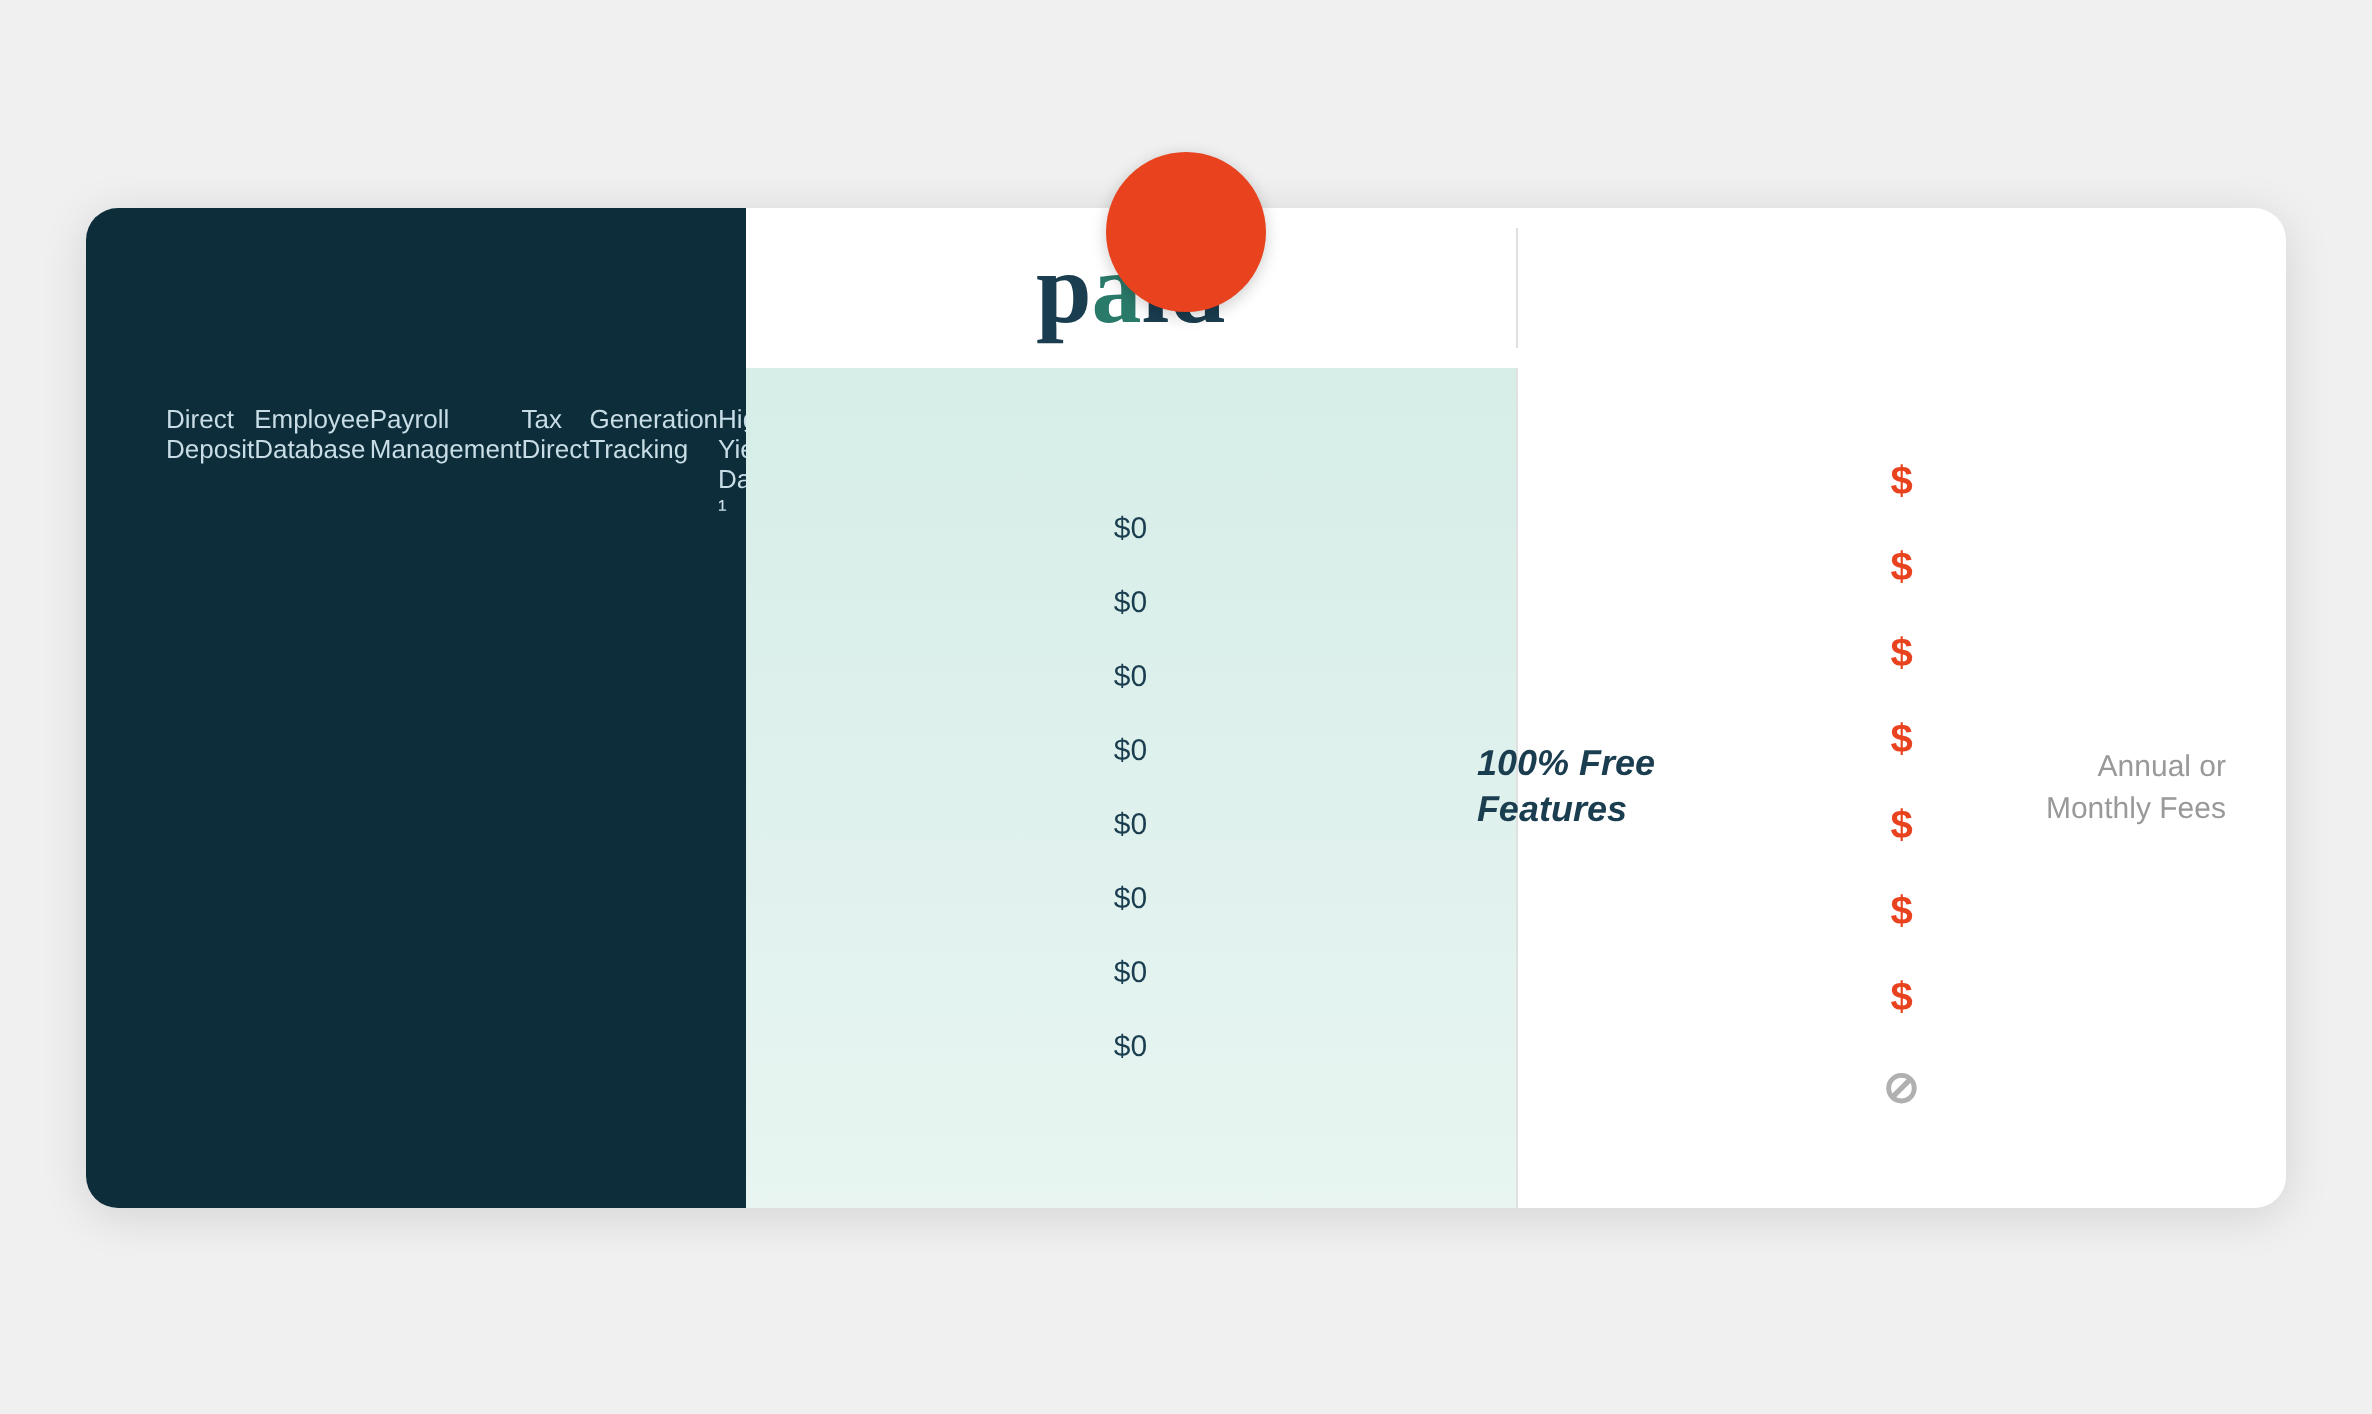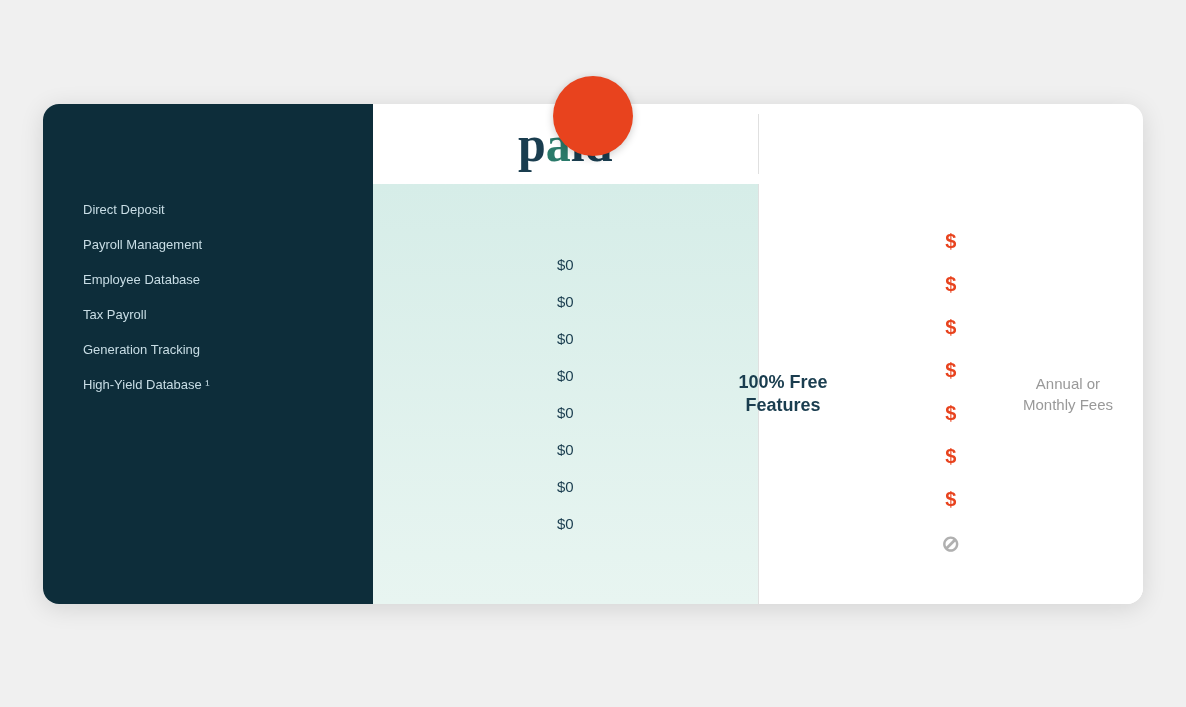--- a/index.html
+++ b/index.html
@@ -60,21 +60,21 @@
       color: #7a9caa;
       font-size: 11px;
       letter-spacing: 2px;
       font-family: sans-serif;
       font-weight: 600;
       text-transform: uppercase;
       margin-bottom: 28px;
     }
     .feature-list {
       display: flex;
-      flex-direction: column;
+      flex-direction: row;
       gap: 0;
     }
     .feature-item {
       color: #c8dde5;
       font-size: 13px;
       font-family: sans-serif;
       padding: 10px 0;
       border-bottom: none;
     }
     
@@ -145,22 +145,23 @@
       text-align: center;
       width: 100%;
       display: flex;
       justify-content: center;
     }
     .center-label {
       position: absolute;
       right: -70px;
       top: 50%;
       transform: translateY(-50%);
-      text-align: center;
+      text-align: left;
       z-index: 5;
+      font-style: italic;
     }
     .free-label {
       font-size: 18px;
       font-family: sans-serif;
       font-weight: 700;
       color: #1a3d4f;
       line-height: 1.3;
     }
     .divider-vertical {
       width: 1px;
@@ -197,21 +198,21 @@
     }
     .other-price-item.no-icon {
       font-size: 20px;
       color: #b0b0b0;
     }
     .fees-label {
       position: absolute;
       right: 30px;
       top: 50%;
       transform: translateY(-50%);
-      text-align: center;
+      text-align: right;
     }
     .fees-text {
       font-size: 15px;
       font-family: sans-serif;
       color: #999;
       font-weight: 400;
       line-height: 1.4;
     }
     
     .logo-p { color: #1a3d4f; }
@@ -254,23 +255,23 @@
     <span class="vs-text"></span>
   </div>
 
   <div class="card">
 
     <div class="sidebar">
       <div class="features-label"></div>
       <div class="feature-list">
 
       <div class="feature-item">Direct Deposit</div>
+          <div class="feature-item">Employee Database</div>
           <div class="feature-item">Payroll Management</div>
-          <div class="feature-item">Employee Database</div>
-          <div class="feature-item">Tax Payroll</div>
+          <div class="feature-item">Tax Direct</div>
           <div class="feature-item">Generation Tracking</div>
           <div class="feature-item">High-Yield Database ¹</div>
         </div>
     </div>
 
     <div class="content">
 
       <div class="header-row">
         <div class="paid-col">
 

